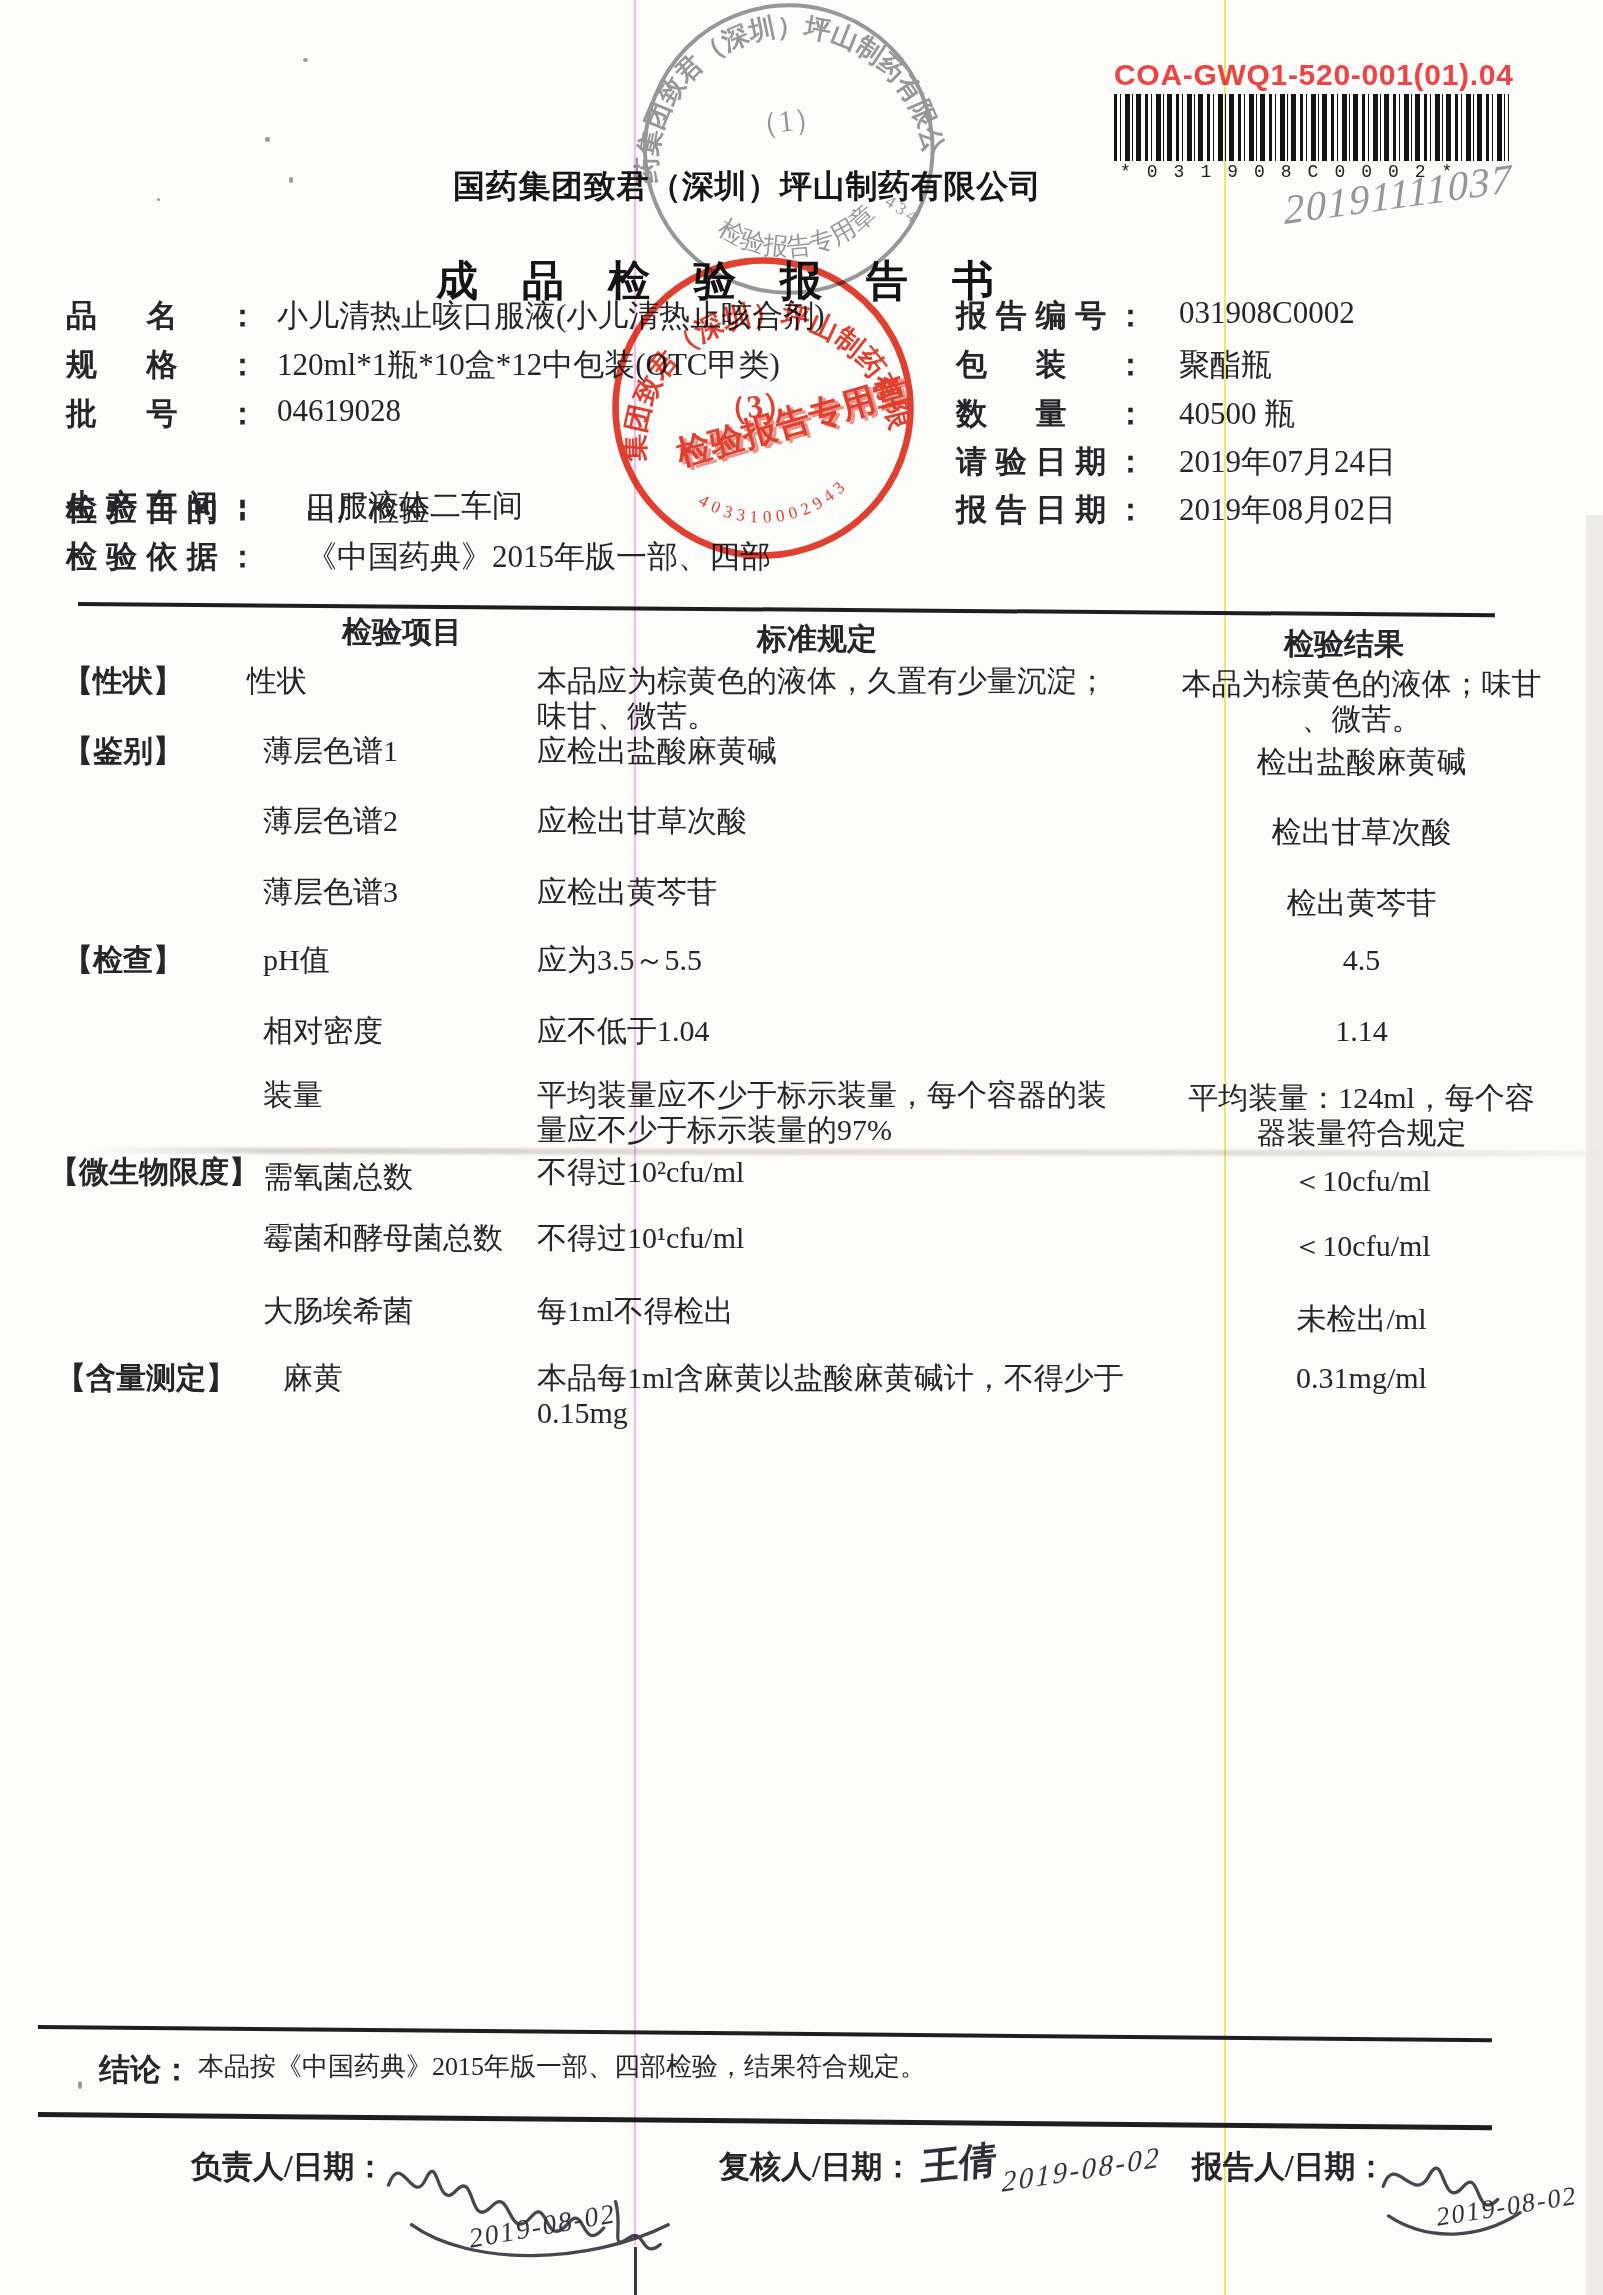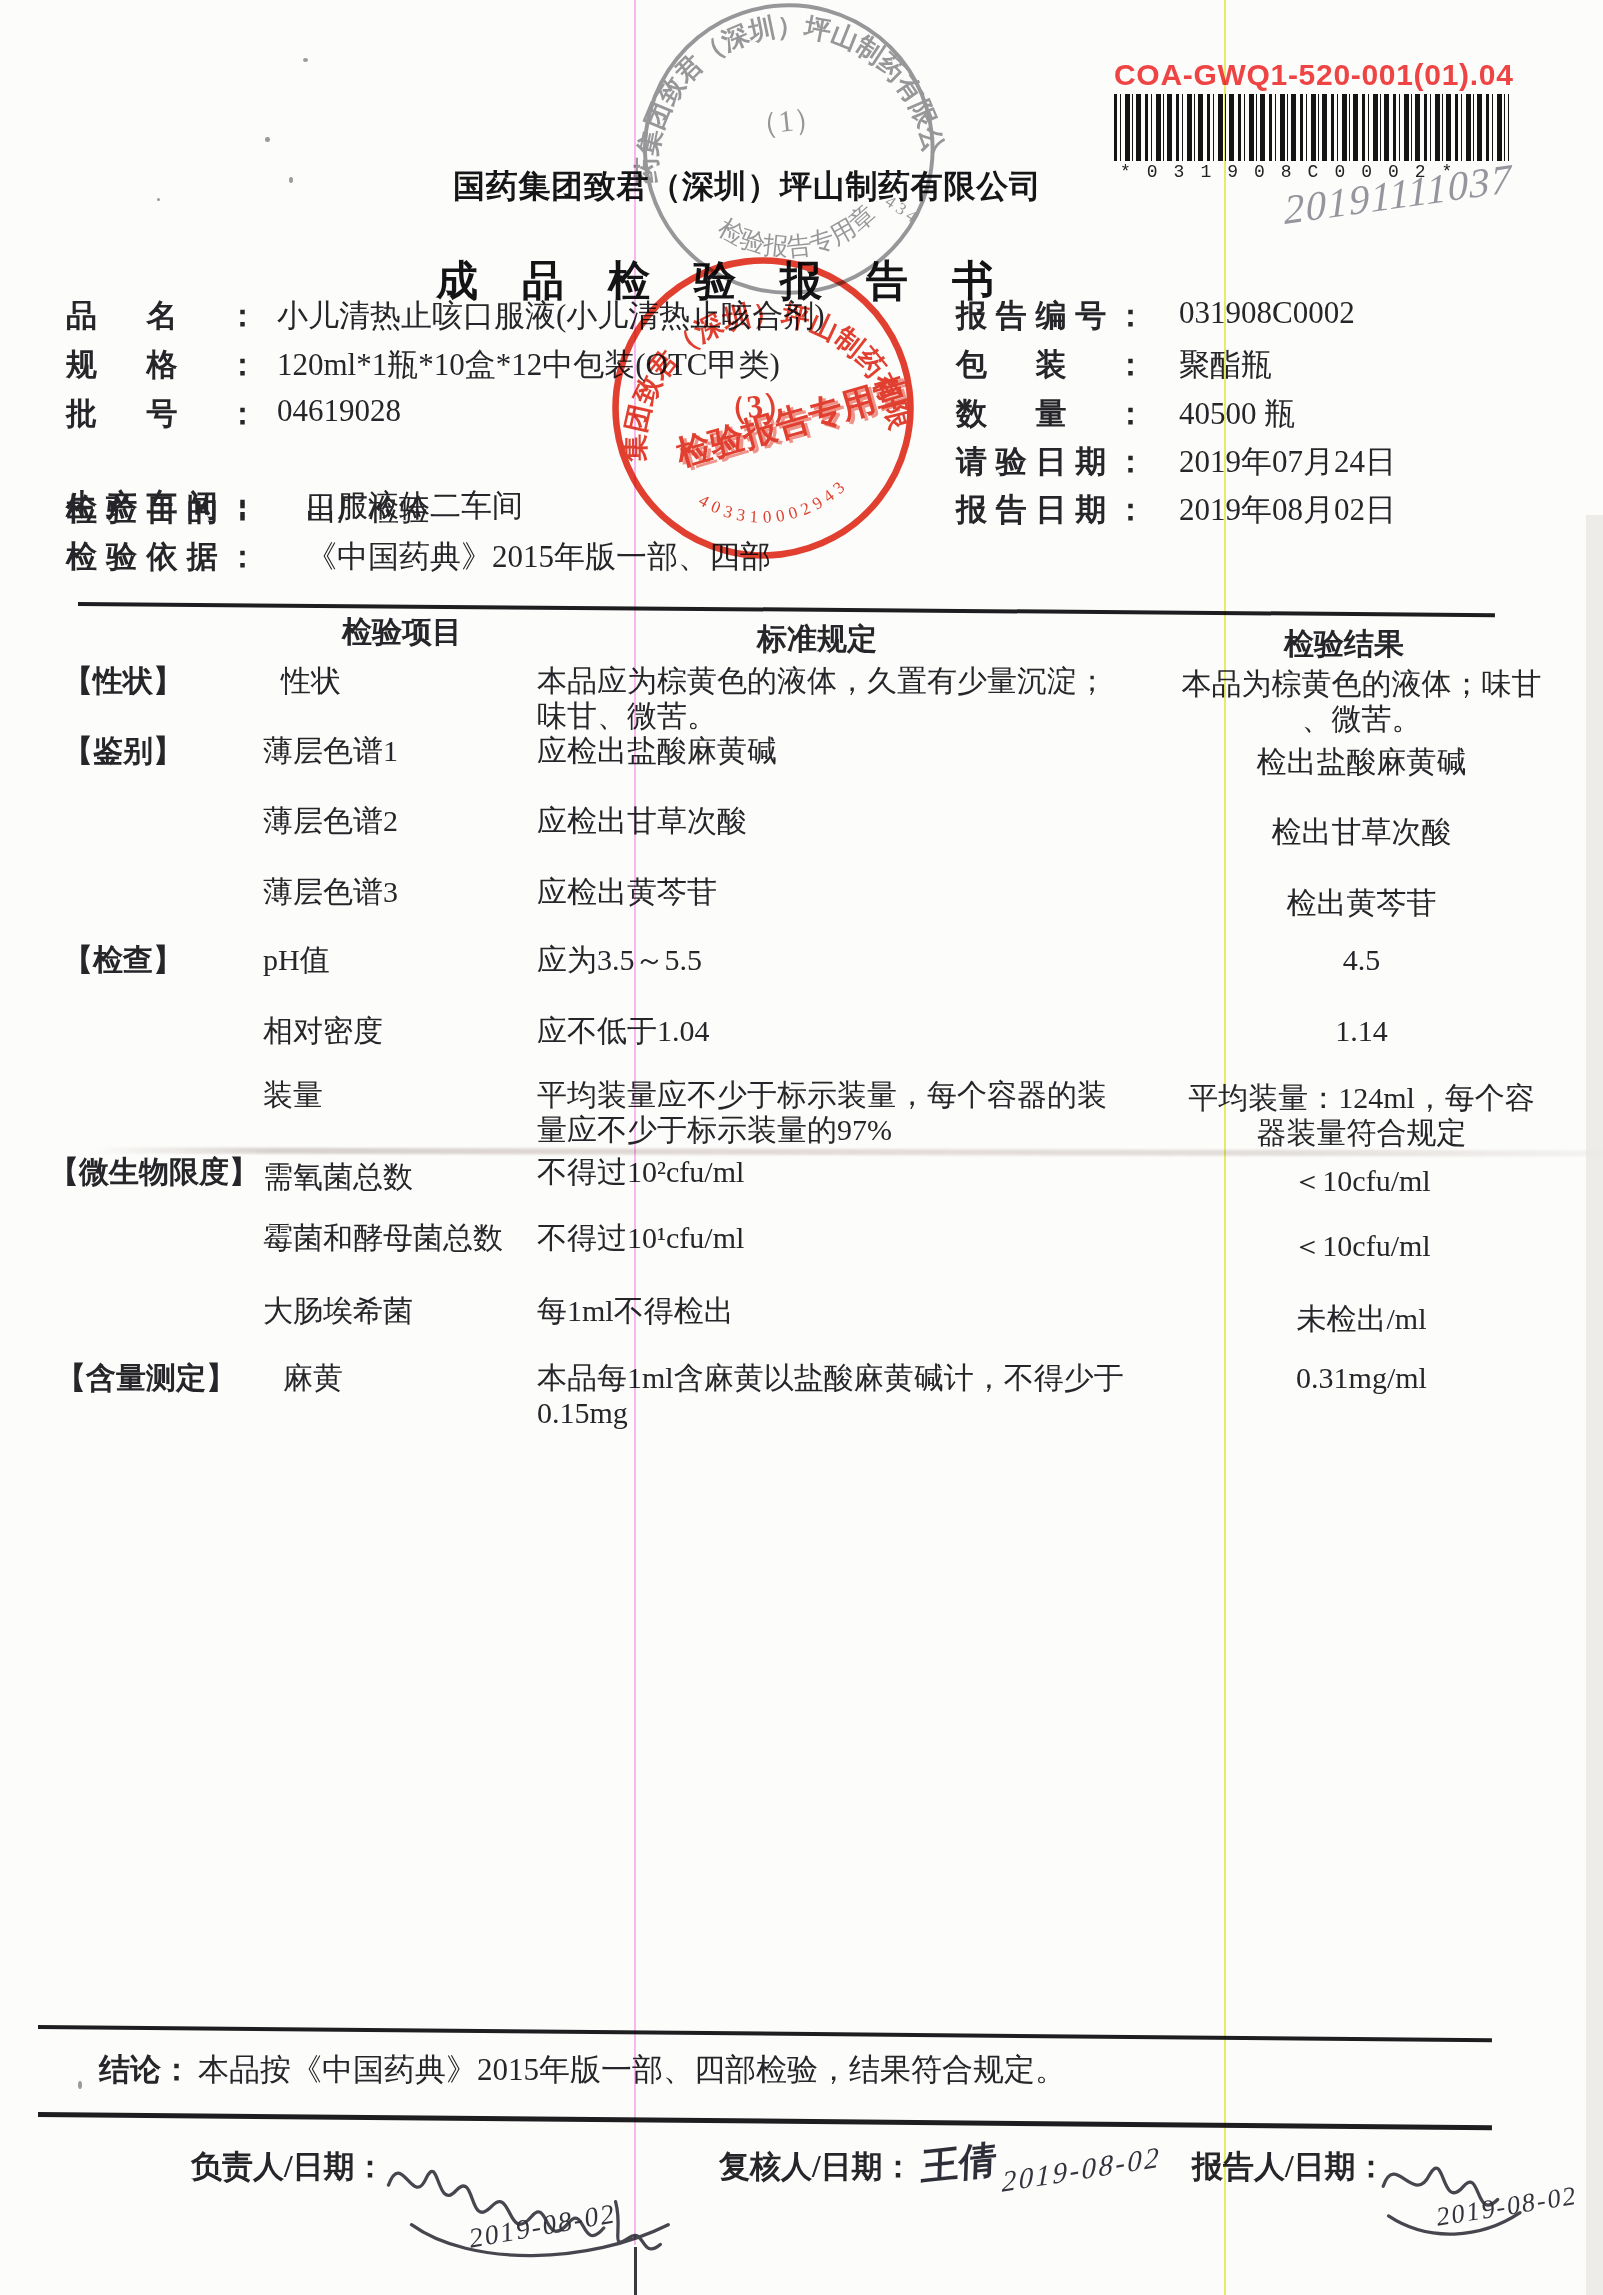--- a/index.html
+++ b/index.html
@@ -84,21 +84,21 @@
     <span style="position:absolute;left:223px;white-space:nowrap;">2019年08月02日</span>
   </div>
 
   <div class="hdrule" style="left:78px;top:602px;width:1417px;height:4px;transform:rotate(0.45deg);"></div>
 
   <div class="abs cn cnb cx" style="left:402px;top:615px;">检验项目</div>
   <div class="abs cn cnb cx" style="left:817px;top:622px;">标准规定</div>
   <div class="abs cn cnb cx" style="left:1344px;top:627px;">检验结果</div>
 
   <div class="abs cn cnb" style="left:63px;top:664px;">【性状】</div>
-  <div class="abs cn" style="left:281px;top:664px;">性状</div>
+  <div class="abs cn" style="left:247px;top:664px;">性状</div>
   <div class="abs cn" style="left:537px;top:664px;">本品应为棕黄色的液体，久置有少量沉淀；</div>
   <div class="abs cn" style="left:537px;top:699px;">味甘、微苦。</div>
   <div class="resbox" style="top:664px;">本品为棕黄色的液体；味甘</div>
   <div class="resbox" style="top:699px;">、微苦。</div>
 
   <div class="abs cn cnb" style="left:63px;top:734px;">【鉴别】</div>
   <div class="abs cn" style="left:263px;top:734px;">薄层色谱1</div>
   <div class="abs cn" style="left:537px;top:734px;">应检出盐酸麻黄碱</div>
   <div class="resbox" style="top:742px;">检出盐酸麻黄碱</div>
 
@@ -142,21 +142,21 @@
   <div class="resbox" style="top:1299px;">未检出/ml</div>
 
   <div class="abs cn cnb" style="left:56px;top:1361px;">【含量测定】</div>
   <div class="abs cn" style="left:283px;top:1361px;">麻黄</div>
   <div class="abs cn" style="left:537px;top:1361px;">本品每1ml含麻黄以盐酸麻黄碱计，不得少于</div>
   <div class="abs cn" style="left:537px;top:1396px;">0.15mg</div>
   <div class="resbox" style="top:1361px;">0.31mg/ml</div>
 
   <div class="hdrule" style="left:38px;top:2025px;width:1454px;height:4px;transform:rotate(0.52deg);"></div>
   <div class="abs cn cnb" style="left:99px;top:2052px;font-size:31px;">结论：</div>
-  <div class="abs cn" style="left:198px;top:2052px;font-size:31px;">本品按《中国药典》2015年版一部、四部检验，结果符合规定。</div>
+  <div class="abs cn" style="left:198px;top:2052px;font-size:26px;">本品按《中国药典》2015年版一部、四部检验，结果符合规定。</div>
   <div class="hdrule" style="left:38px;top:2112px;width:1454px;height:4.6px;transform:rotate(0.52deg);"></div>
 
   <div class="abs cn cnb" style="left:191px;top:2149px;font-size:31px;">负责人/日期：</div>
   <div class="abs cn cnb" style="left:719px;top:2149px;font-size:31px;">复核人/日期：</div>
   <div class="abs cn cnb" style="left:1192px;top:2149px;font-size:31px;">报告人/日期：</div>
 
   <svg class="abs" style="left:372px;top:2139px;" width="316" height="145" viewBox="0 0 480 220">
     <g stroke="#33333d" stroke-width="5" fill="none" stroke-linecap="round" opacity="0.9">
       <path d="M25,70 C45,15 62,105 82,60 C102,18 98,112 128,78 C158,46 146,140 182,102 C212,70 206,160 242,118 C268,86 262,170 298,128 C324,96 318,175 352,135"></path>
       <path d="M60,130 C150,195 330,190 450,130"></path>

